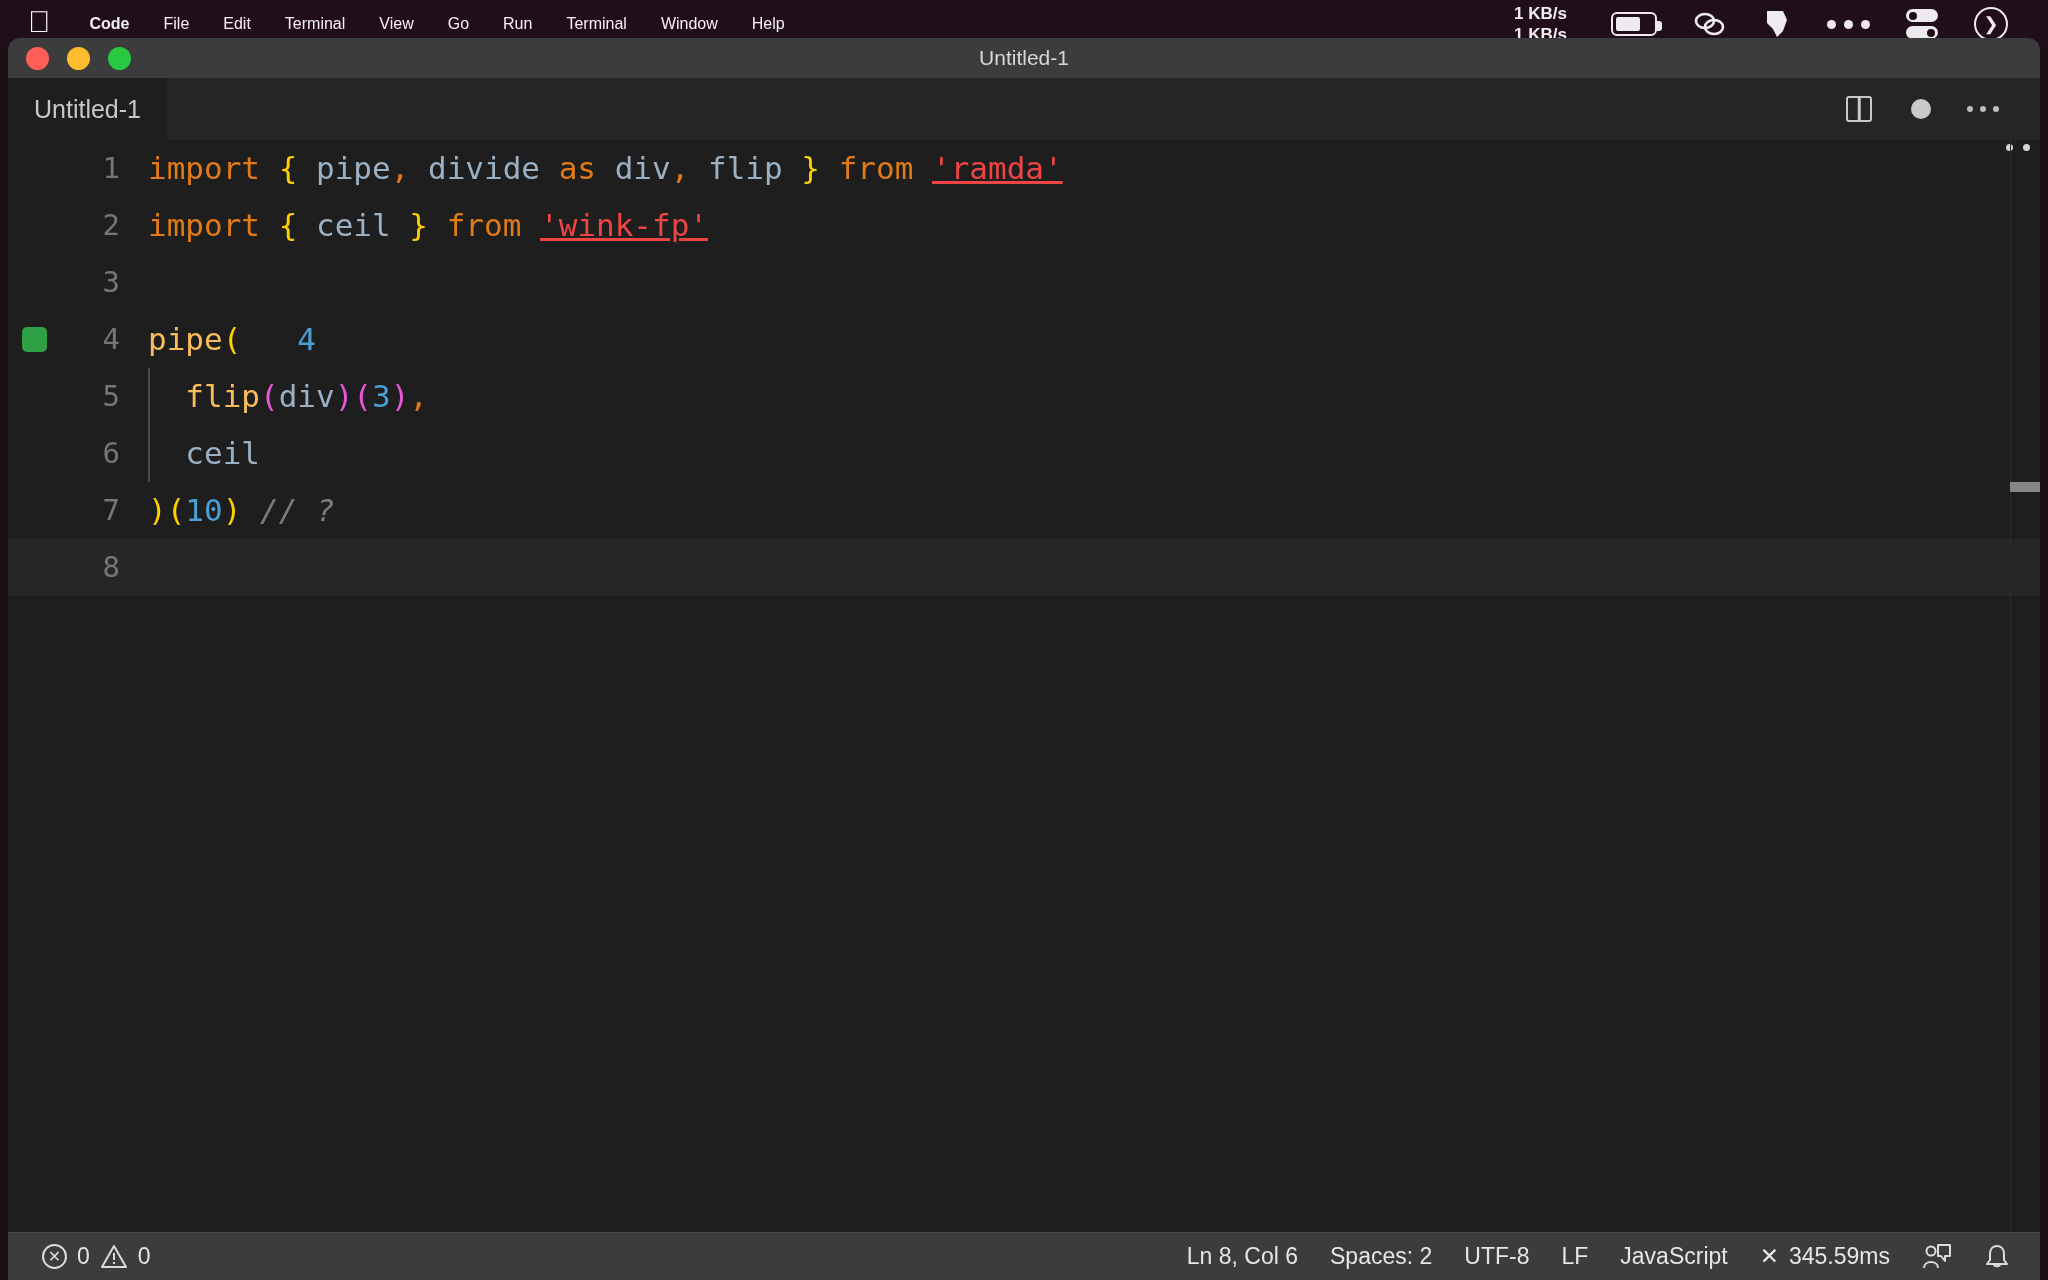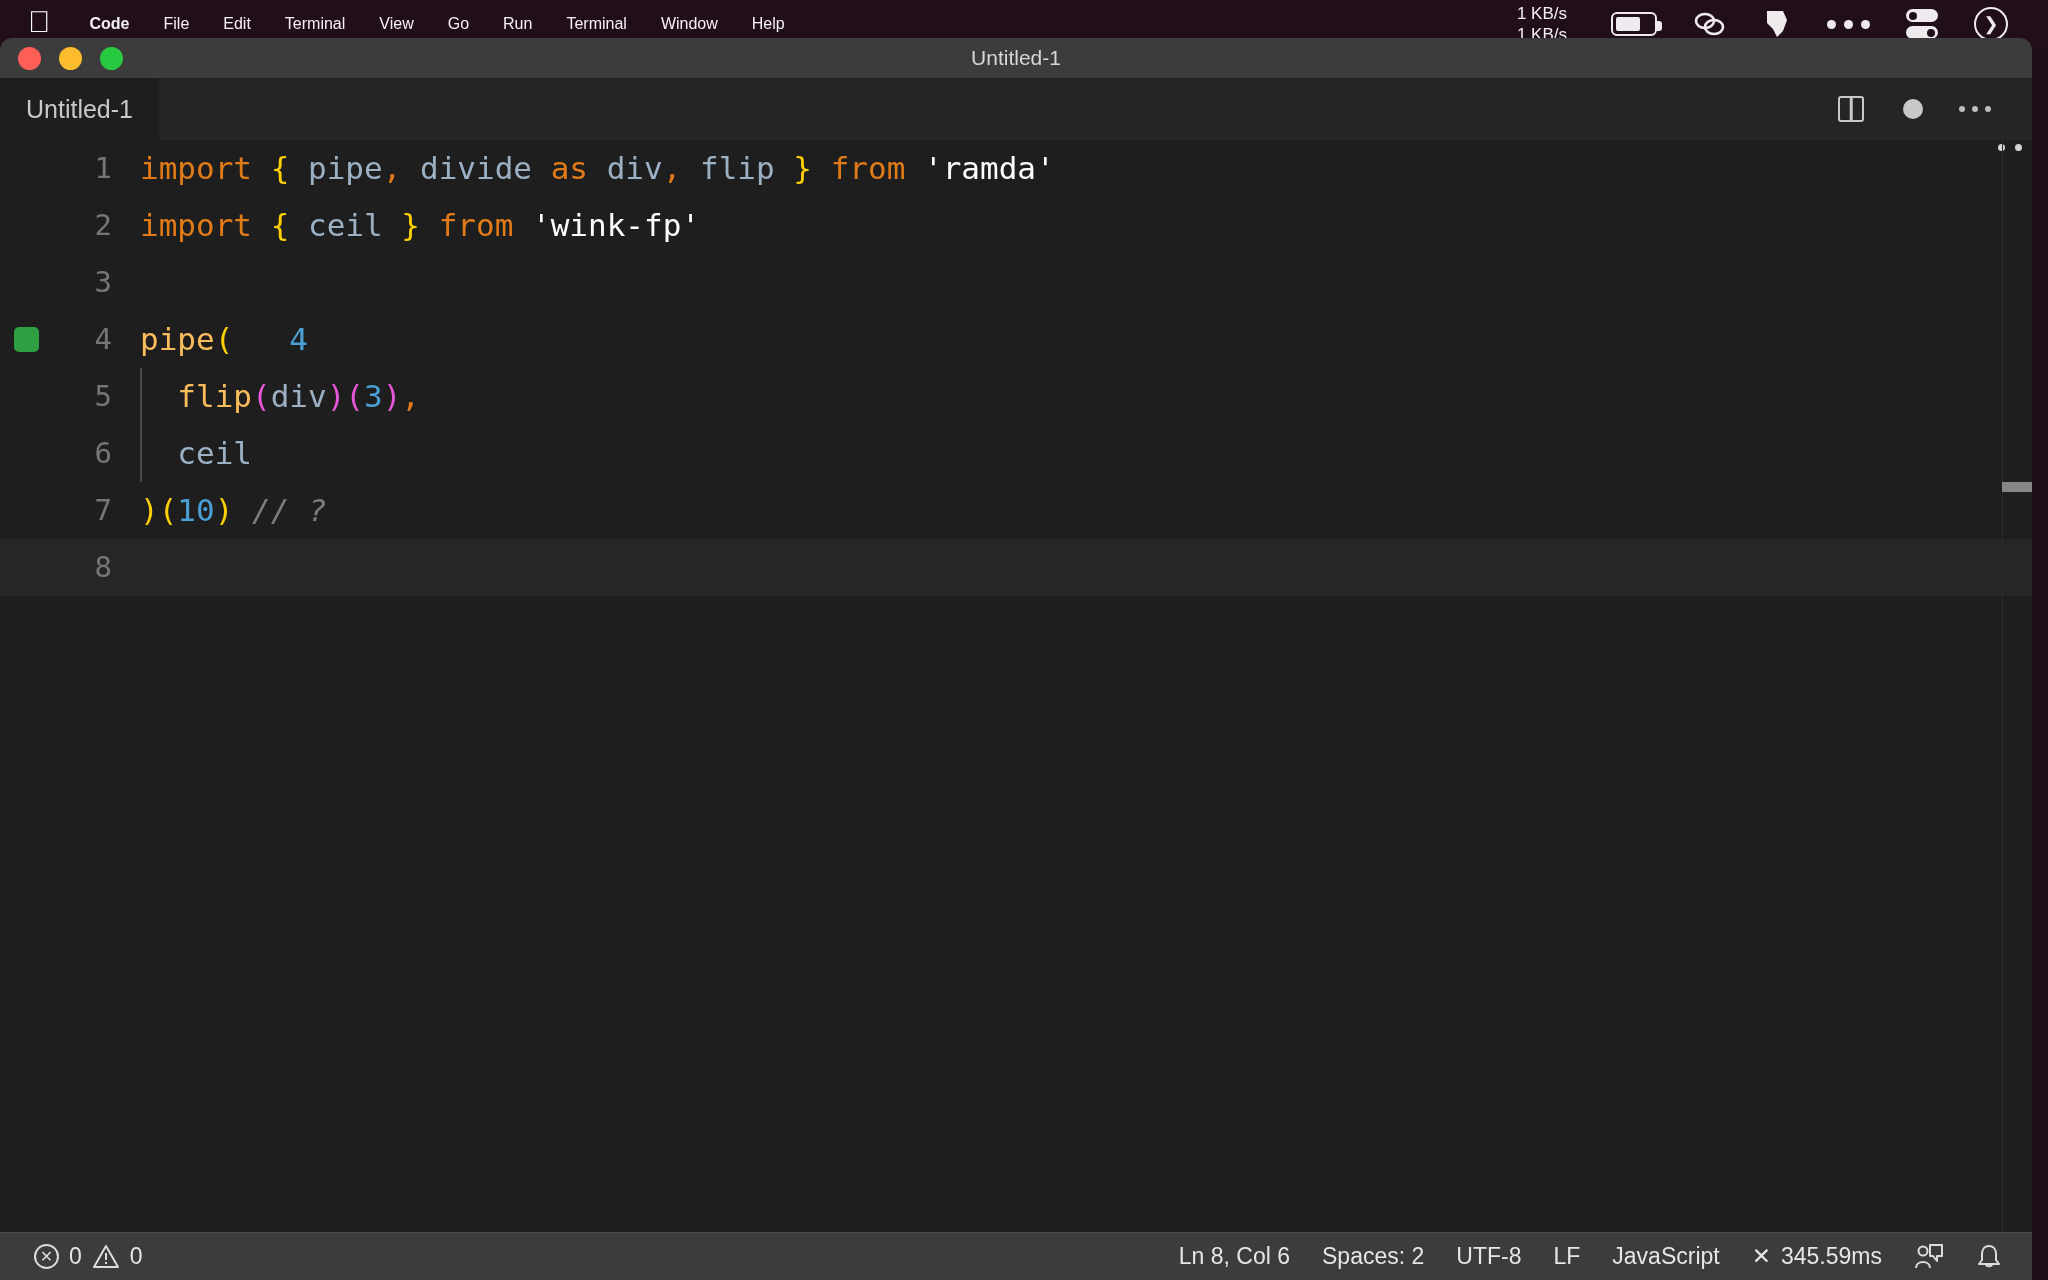--- a/index.html
+++ b/index.html
@@ -24,21 +24,21 @@
   }
   .menu-item{
     font-size:16px; padding:0 17px; color:#f6f2f4; white-space:nowrap;
   }
   .menu-item.bold{ font-weight:bold; }
   #menubar-right{
     margin-left:auto; display:flex; align-items:center; height:48px;
     padding-right:22px;
   }
   .net-speed{
-    font-size:17px; line-height:21px; text-align:left; font-weight:normal;
+    font-size:17px; line-height:21px; text-align:left; font-weight:bold;
     color:#f3eff1; margin-right:26px;
   }
   .tray-icon{ margin:0 18px; display:flex; align-items:center; justify-content:center; }
 
   
   .bat-body{
     width:46px;height:24px;border:2.5px solid #efeaed;border-radius:6px;
     position:relative; display:flex; align-items:center;
   }
   .bat-body::after{
@@ -58,21 +58,21 @@
   .cc .pill.b i{ right:3px; }
 
   .siri{
     width:34px;height:34px;border:2.5px solid #efeaed;border-radius:50%;
     display:flex;align-items:center;justify-content:center;
     font-size:18px;color:#efeaed;
   }
 
   
   #window{
-    position:absolute; left:0; top:38px; width:2032px; height:1242px;
+    position:absolute; left:8px; top:38px; width:2032px; height:1242px;
     background:#252526; border-radius:12px 12px 0 0; overflow:hidden;
     display:flex; flex-direction:column;
   }
   #titlebar{
     height:40px; background:#3c3c3c; position:relative;
     display:flex; align-items:center; flex:0 0 40px;
     border-radius:12px 12px 0 0;
   }
   .lights{ display:flex; gap:18px; margin-left:18px; }
   .light{ width:23px;height:23px;border-radius:50%; }
@@ -130,21 +130,21 @@
   .indent-guide{
     position:absolute; left:0px; top:0; bottom:0; width:2px; background:#4a4a4a;
   }
   
   .kw  { color:#e07b18; font-weight:normal; }
   .br  { color:#ffd000; }
   .br2 { color:#e957d9; }
   .id  { color:#9cb0c4; }
   .fn  { color:#fbbd5b; }
   .num { color:#4a9fd4; }
-  .str { color:#ffffff; }
+  .str { color:#ef4444;text-decoration:underline; }
   .cmt { color:#7d7d7d; font-style:italic; }
   .pun { color:#e07b18; }
 
   
   #ov-top{
     position:absolute; right:10px; top:4px; display:flex; gap:10px;
   }
   #ov-top i{ width:7px;height:7px;border-radius:50%;background:#d4d4d4;display:block; }
   #vscroll-track{
     position:absolute; right:0; top:0; bottom:0; width:30px; background:transparent;

